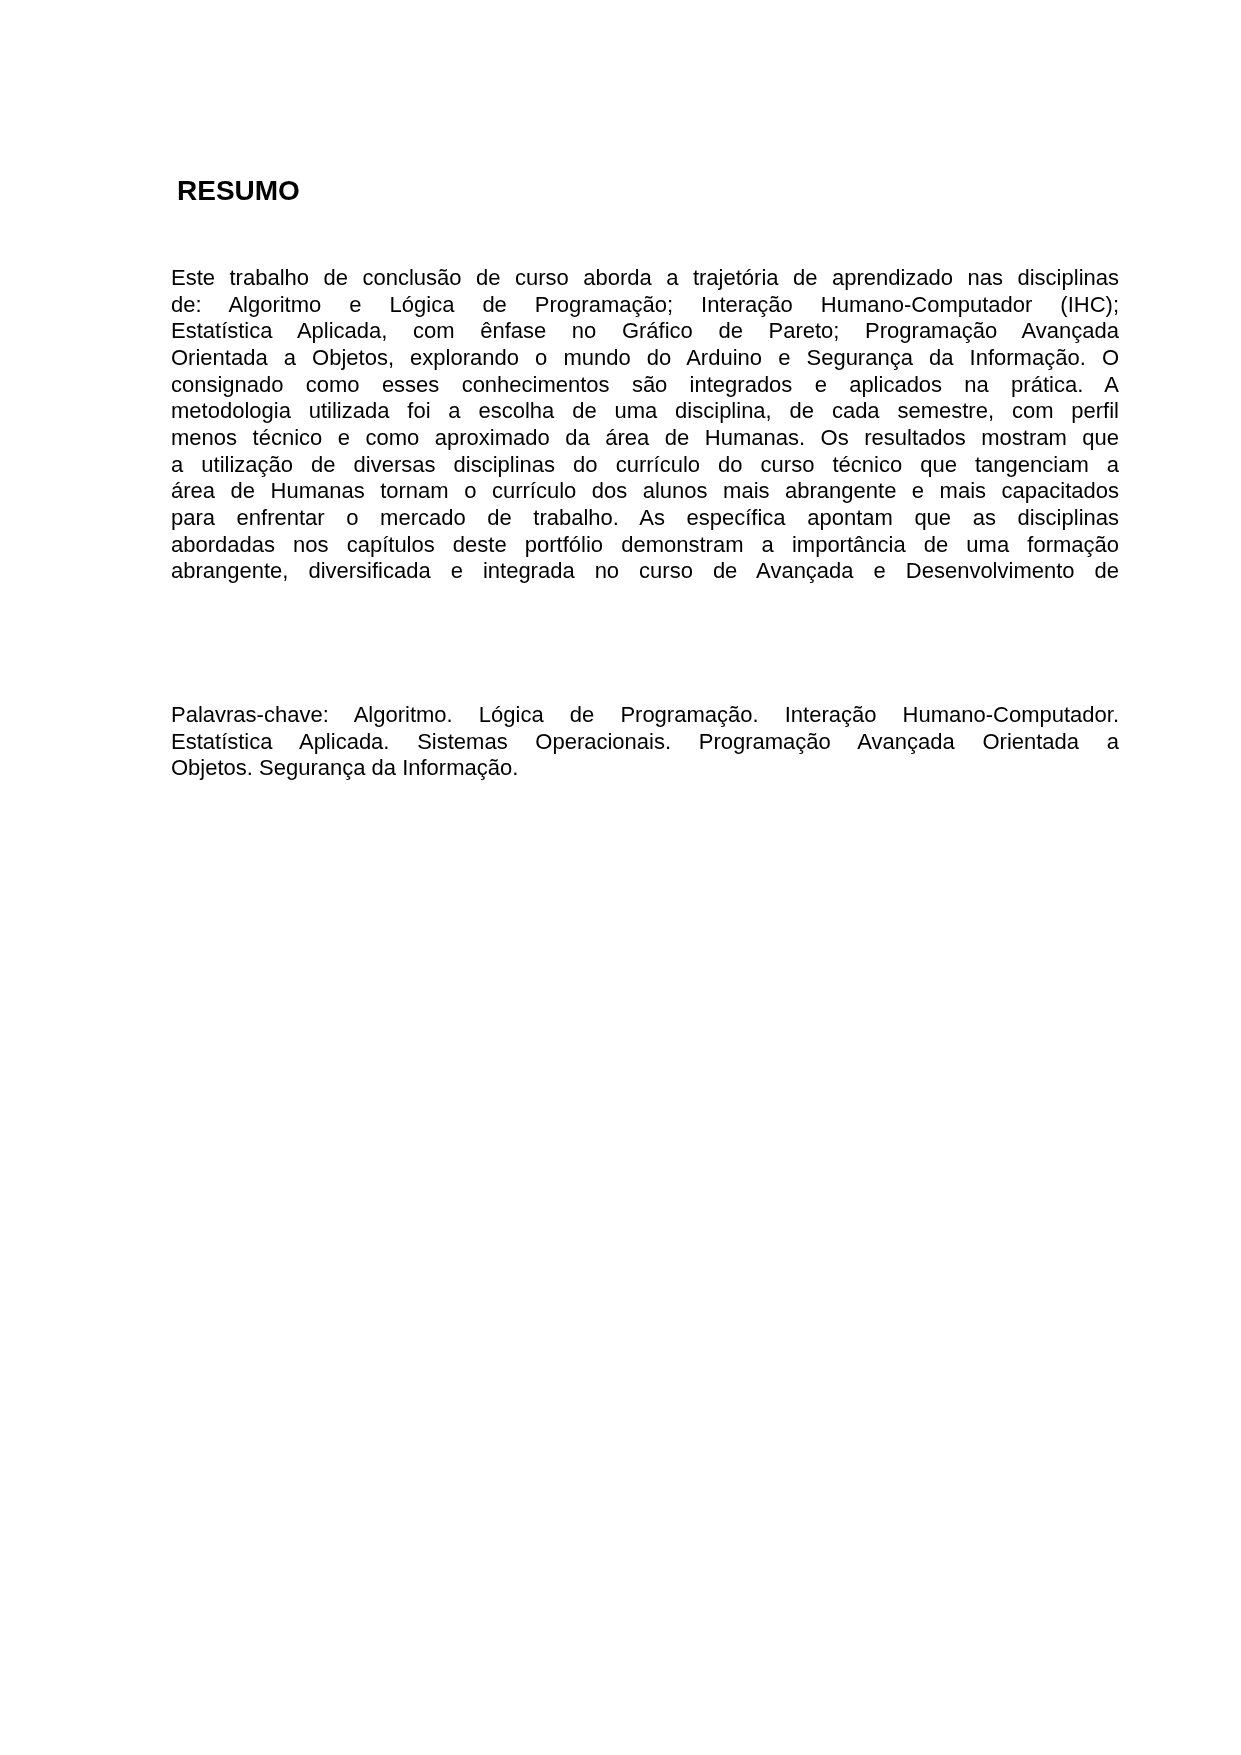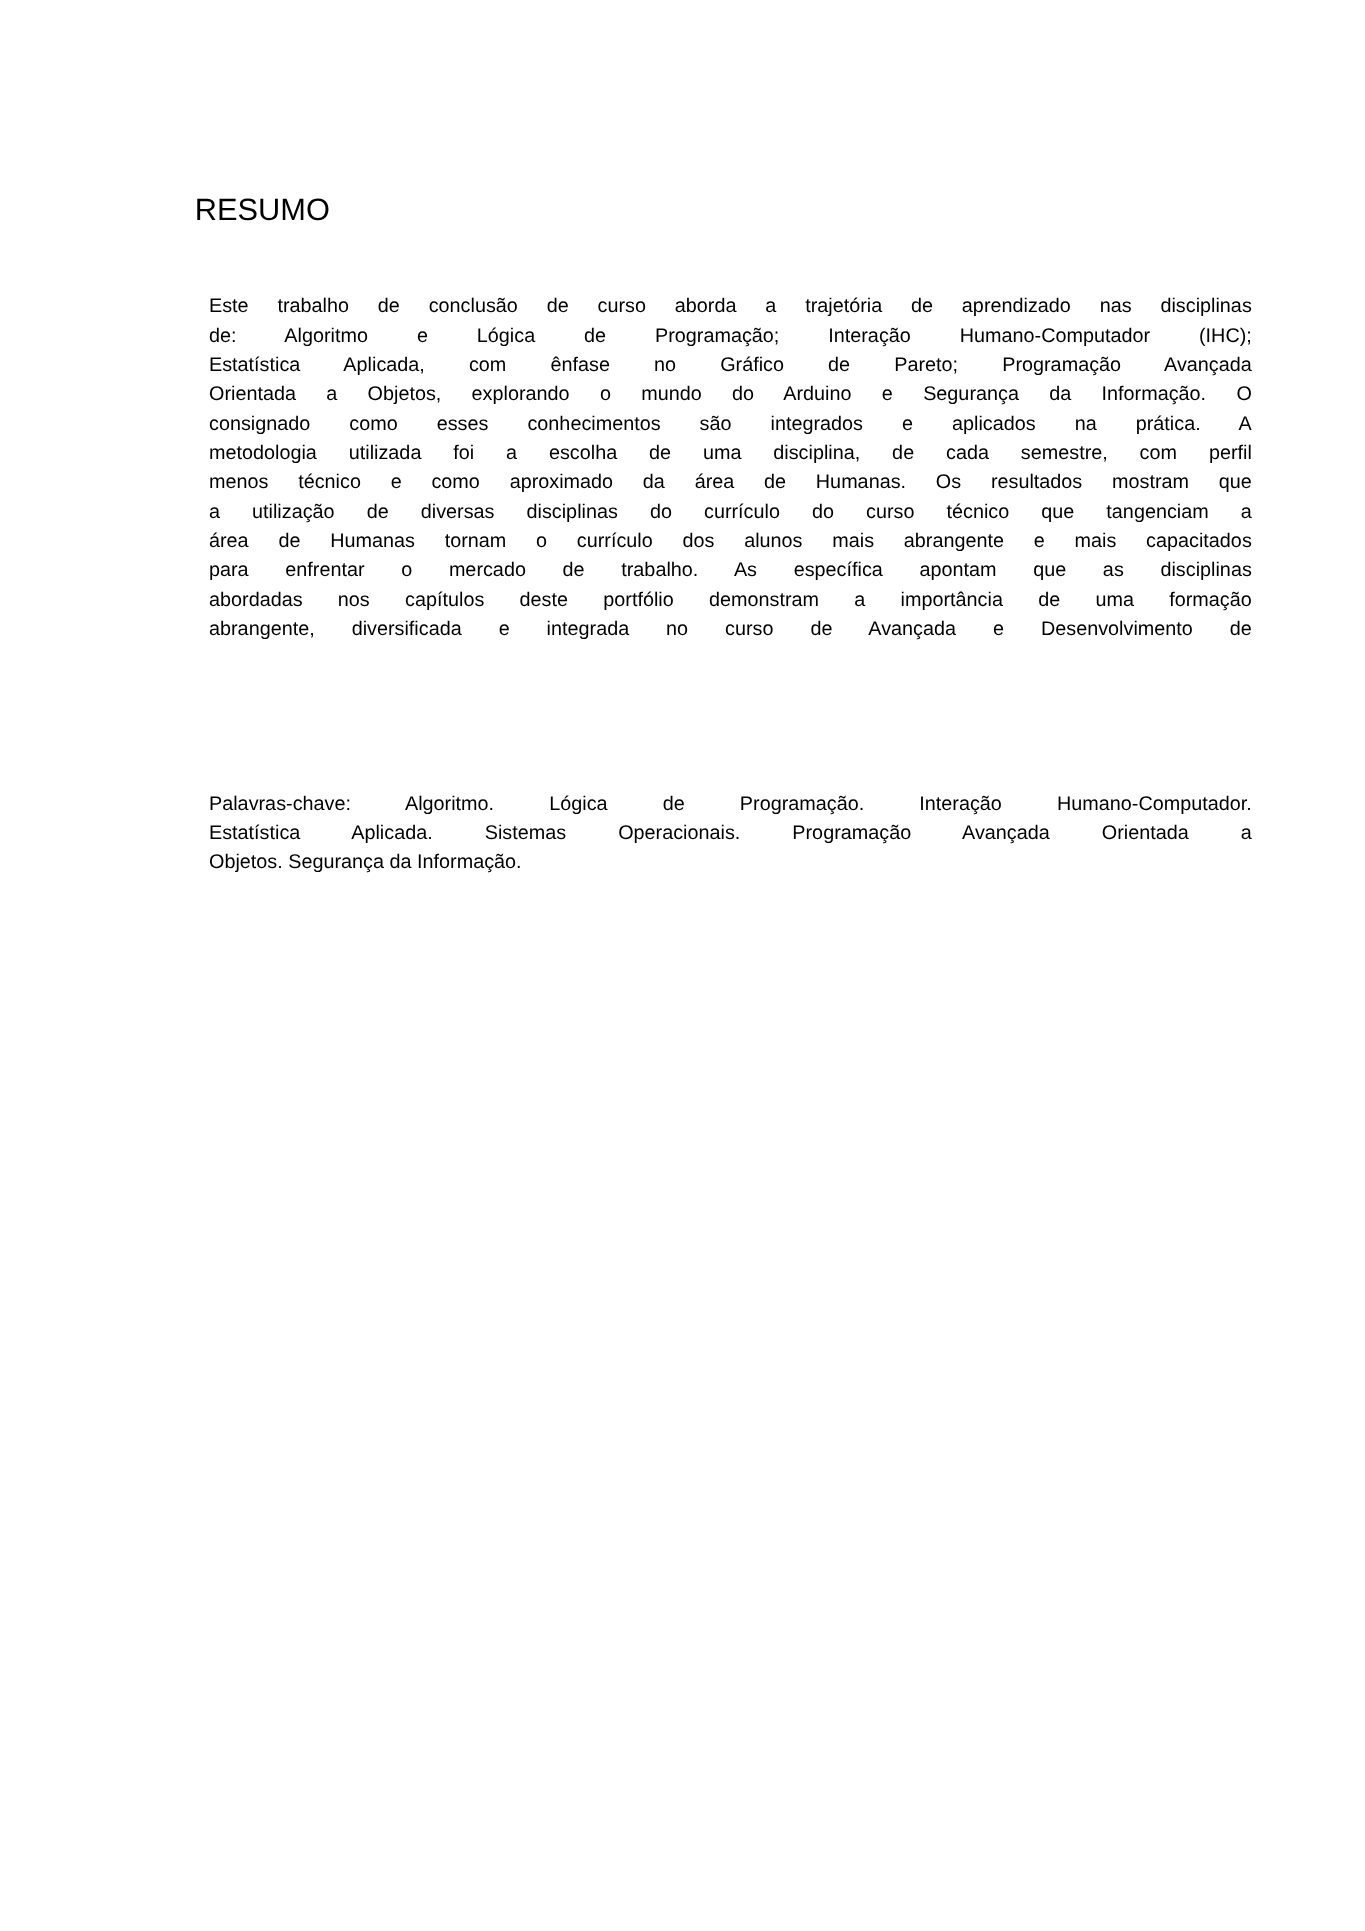--- a/index.html
+++ b/index.html
@@ -16,32 +16,32 @@
     color: #000000;
     font-family: "Liberation Sans", sans-serif;
     overflow: hidden;
   }
   .heading {
     position: absolute;
     left: 177px;
     top: 174px;
     font-size: 28px;
     line-height: 33px;
-    font-weight: normal;
+    font-weight: bold;
     white-space: nowrap;
   }
   .textblock {
     position: absolute;
-    left: 190px;
+    left: 171px;
     width: 948px;
-    font-size: 18px;
+    font-size: 22px;
     line-height: 26.67px;
   }
   .abstract { top: 265px; }
-  .keywords { top: 702px; margin-top: 15px; }
+  .keywords { top: 702px; }
   .tline {
     text-align: justify;
     text-align-last: justify;
   }
   .tline.last {
     text-align-last: left;
   }
 </style>
 </head>
 <body>

